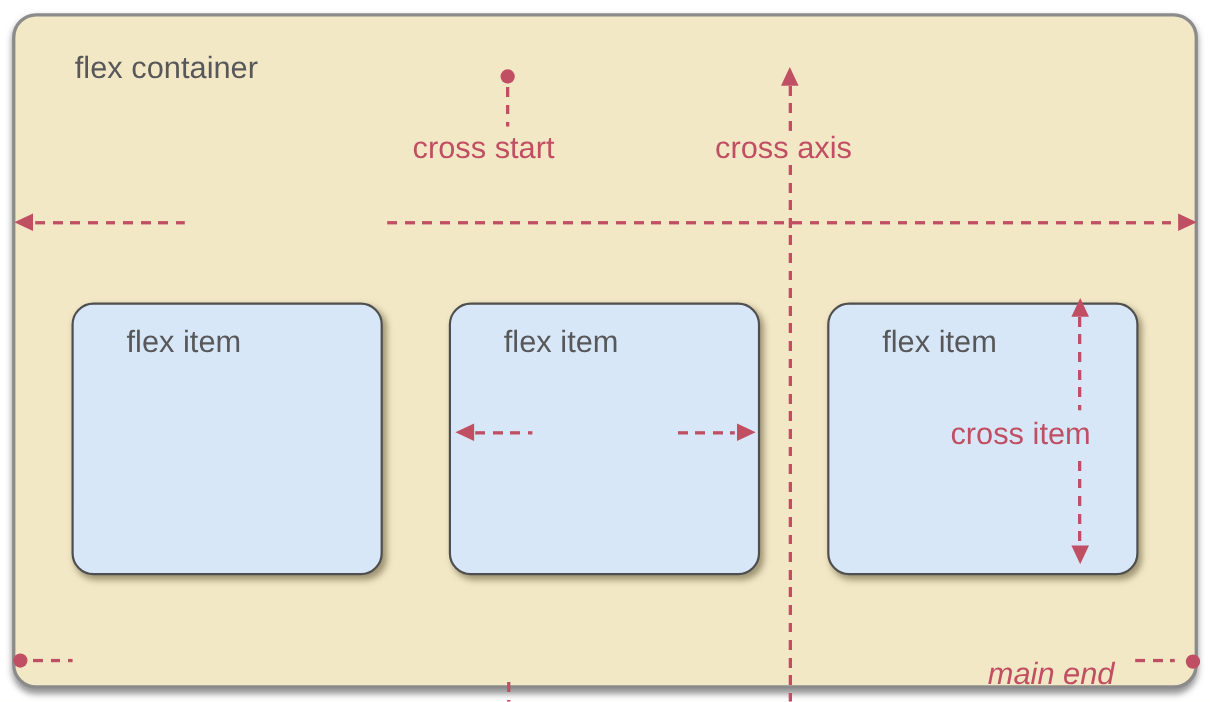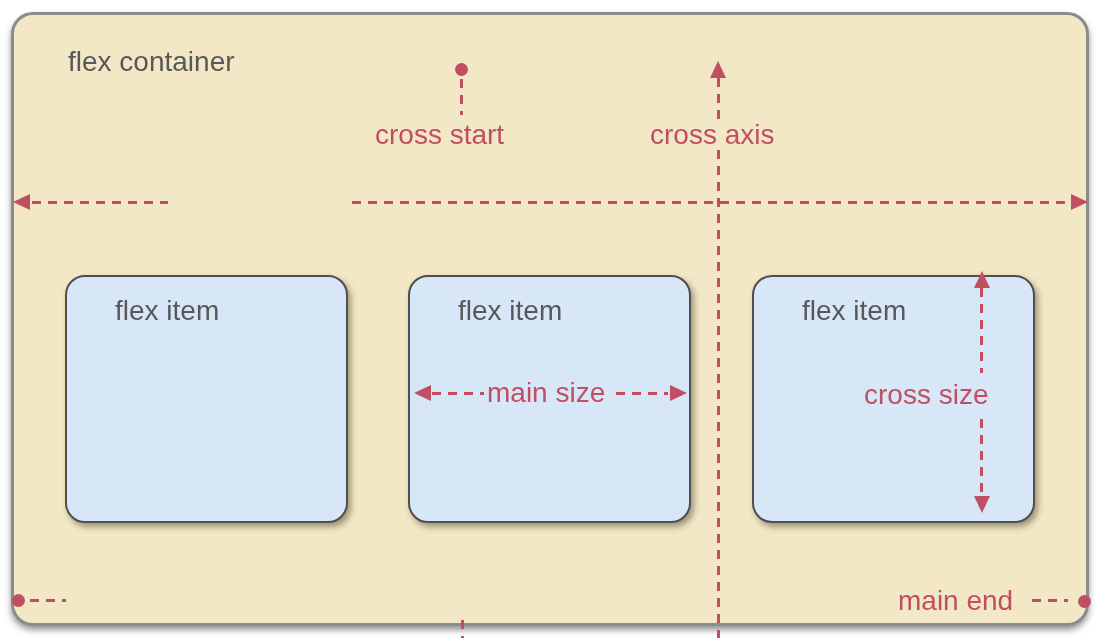--- a/index.html
+++ b/index.html
@@ -74,33 +74,32 @@
   <div class="label red anno" style="left:375px;top:72px;">cross start</div>
 
   <div class="arr arr-up anno" style="left:710px;top:13px;"></div>
   <div class="vdash anno" style="left:717px;top:30px;height:41px;"></div>
   <div class="label red anno" style="left:650px;top:72px;">cross axis</div>
   <div class="vdash anno" style="left:717px;top:102px;height:508px;"></div>
   <div class="arr arr-down anno" style="left:710px;top:610px;"></div>
 
   <div class="arr arr-left anno" style="left:414px;top:337px;"></div>
   <div class="hdash anno" style="left:432px;top:344px;width:52px;"></div>
-  <div class="label red anno" style="left:487px;top:330px;">main size</div>
   <div class="hdash anno" style="left:616px;top:344px;width:52px;"></div>
   <div class="arr arr-right anno" style="left:670px;top:337px;"></div>
 
   <div class="arr arr-up anno" style="left:974px;top:223px;"></div>
   <div class="vdash anno" style="left:980px;top:240px;height:85px;"></div>
-  <div class="label red anno" style="left:864px;top:332px;">cross size</div>
+  <div class="label red anno" style="left:864px;top:332px;">cross item</div>
   <div class="vdash anno" style="left:980px;top:371px;height:77px;"></div>
   <div class="arr arr-down anno" style="left:974px;top:448px;"></div>
 
   <div class="dot anno" style="left:12px;top:546px;"></div>
   <div class="hdash anno" style="left:30px;top:551px;width:36px;"></div>
 
   <div class="vdash anno" style="left:461px;top:572px;height:40px;"></div>
   <div class="dot anno" style="left:456px;top:616px;"></div>
 
-  <div class="label red anno" style="left:898px;top:538px;">main end</div>
+  <div class="label red anno" style="left:898px;top:550px;font-style:italic;">main end</div>
   <div class="hdash anno" style="left:1032px;top:551px;width:36px;"></div>
   <div class="dot anno" style="left:1078px;top:547px;"></div>
 
 </div>
 
 </body></html>

